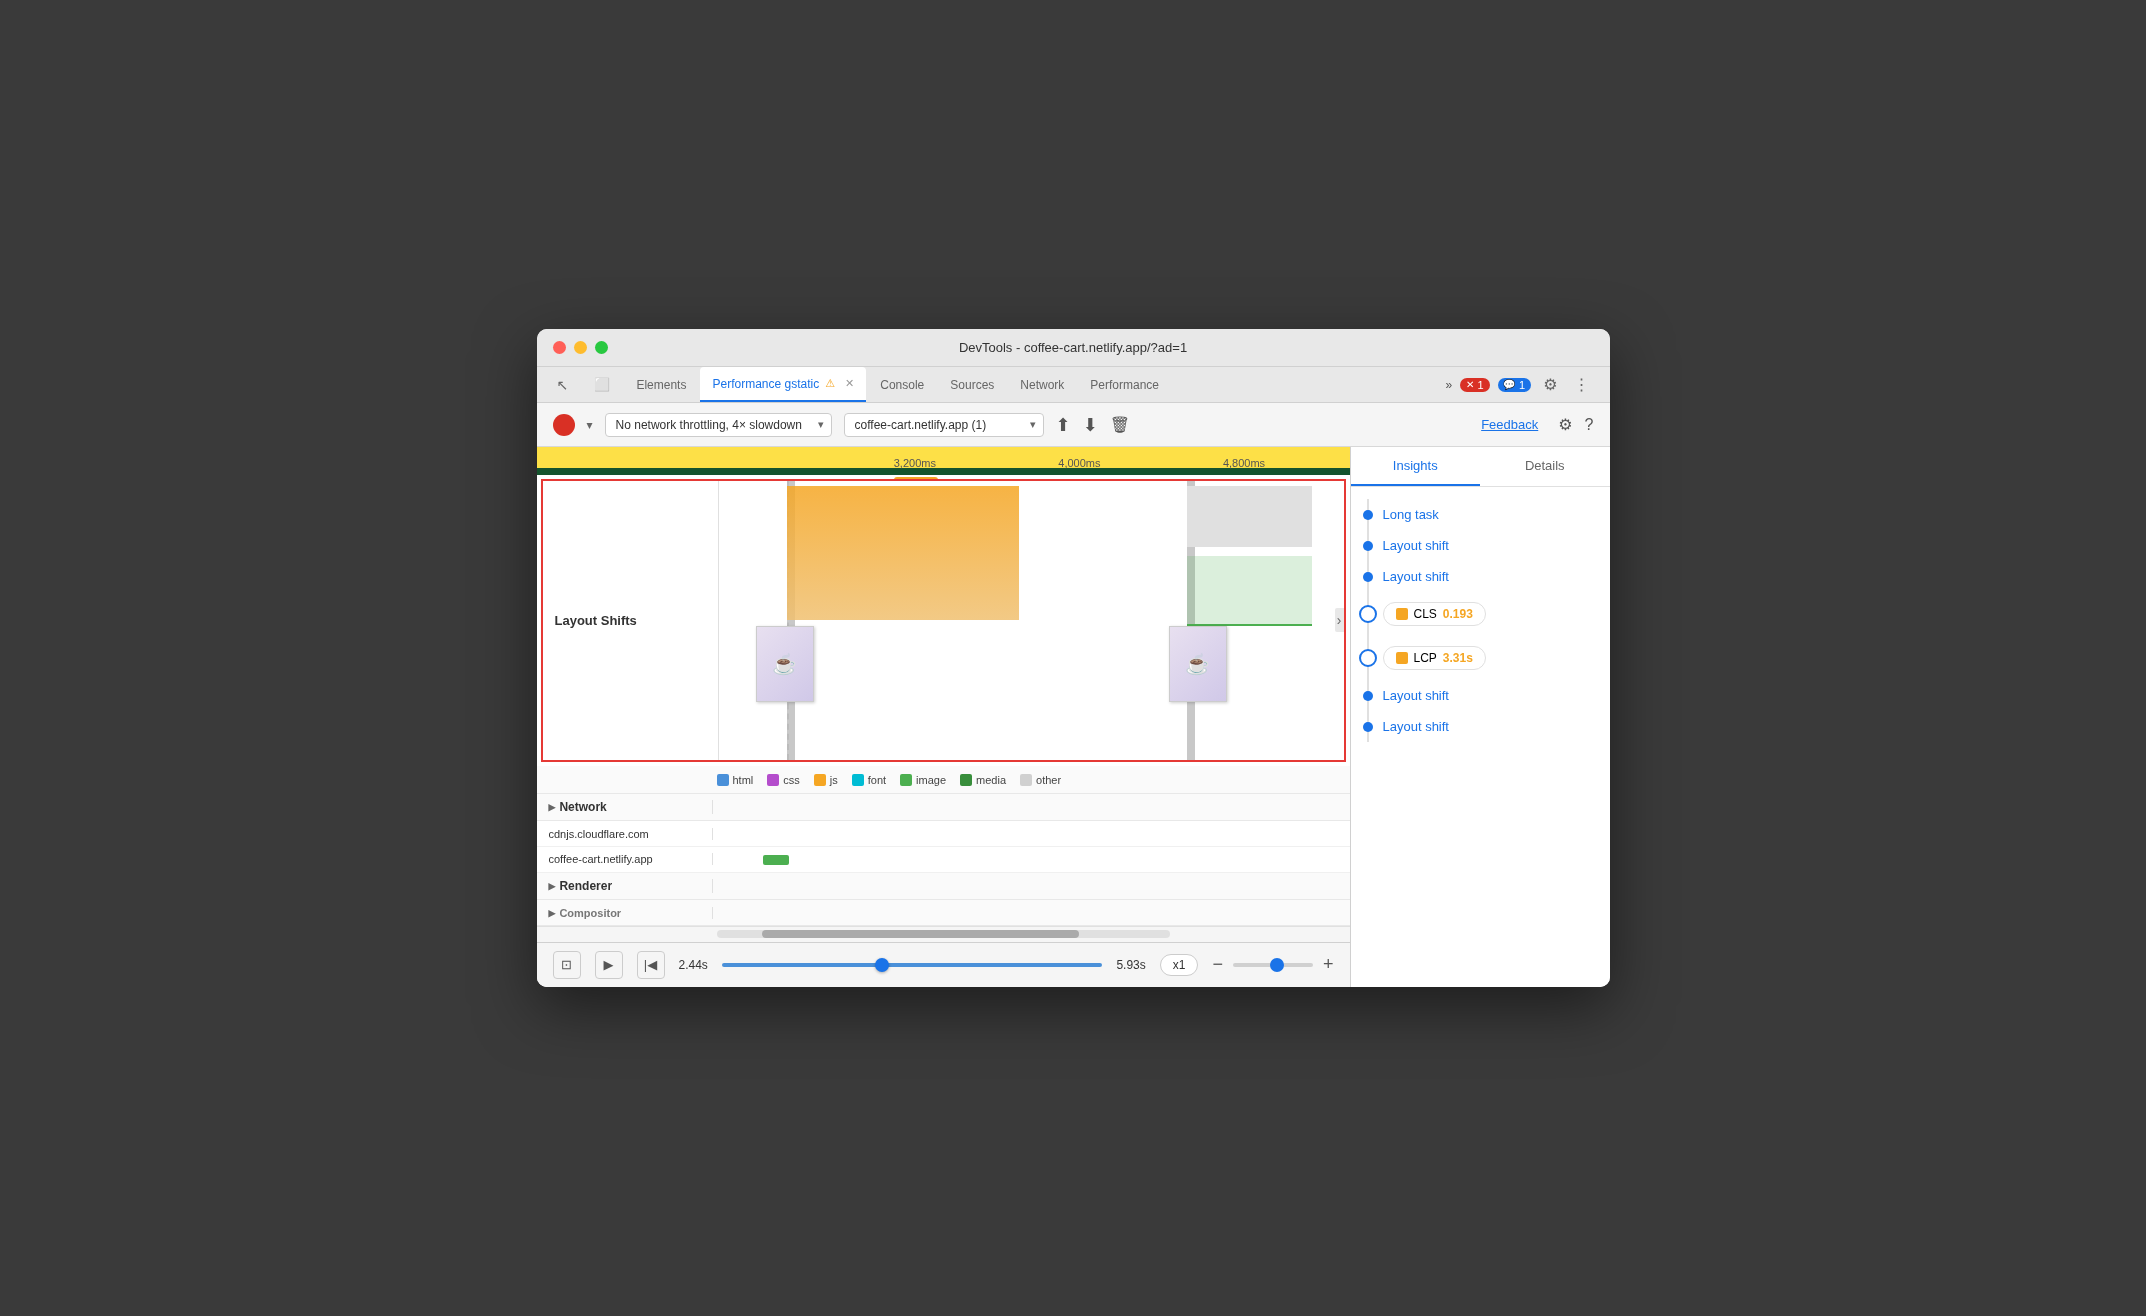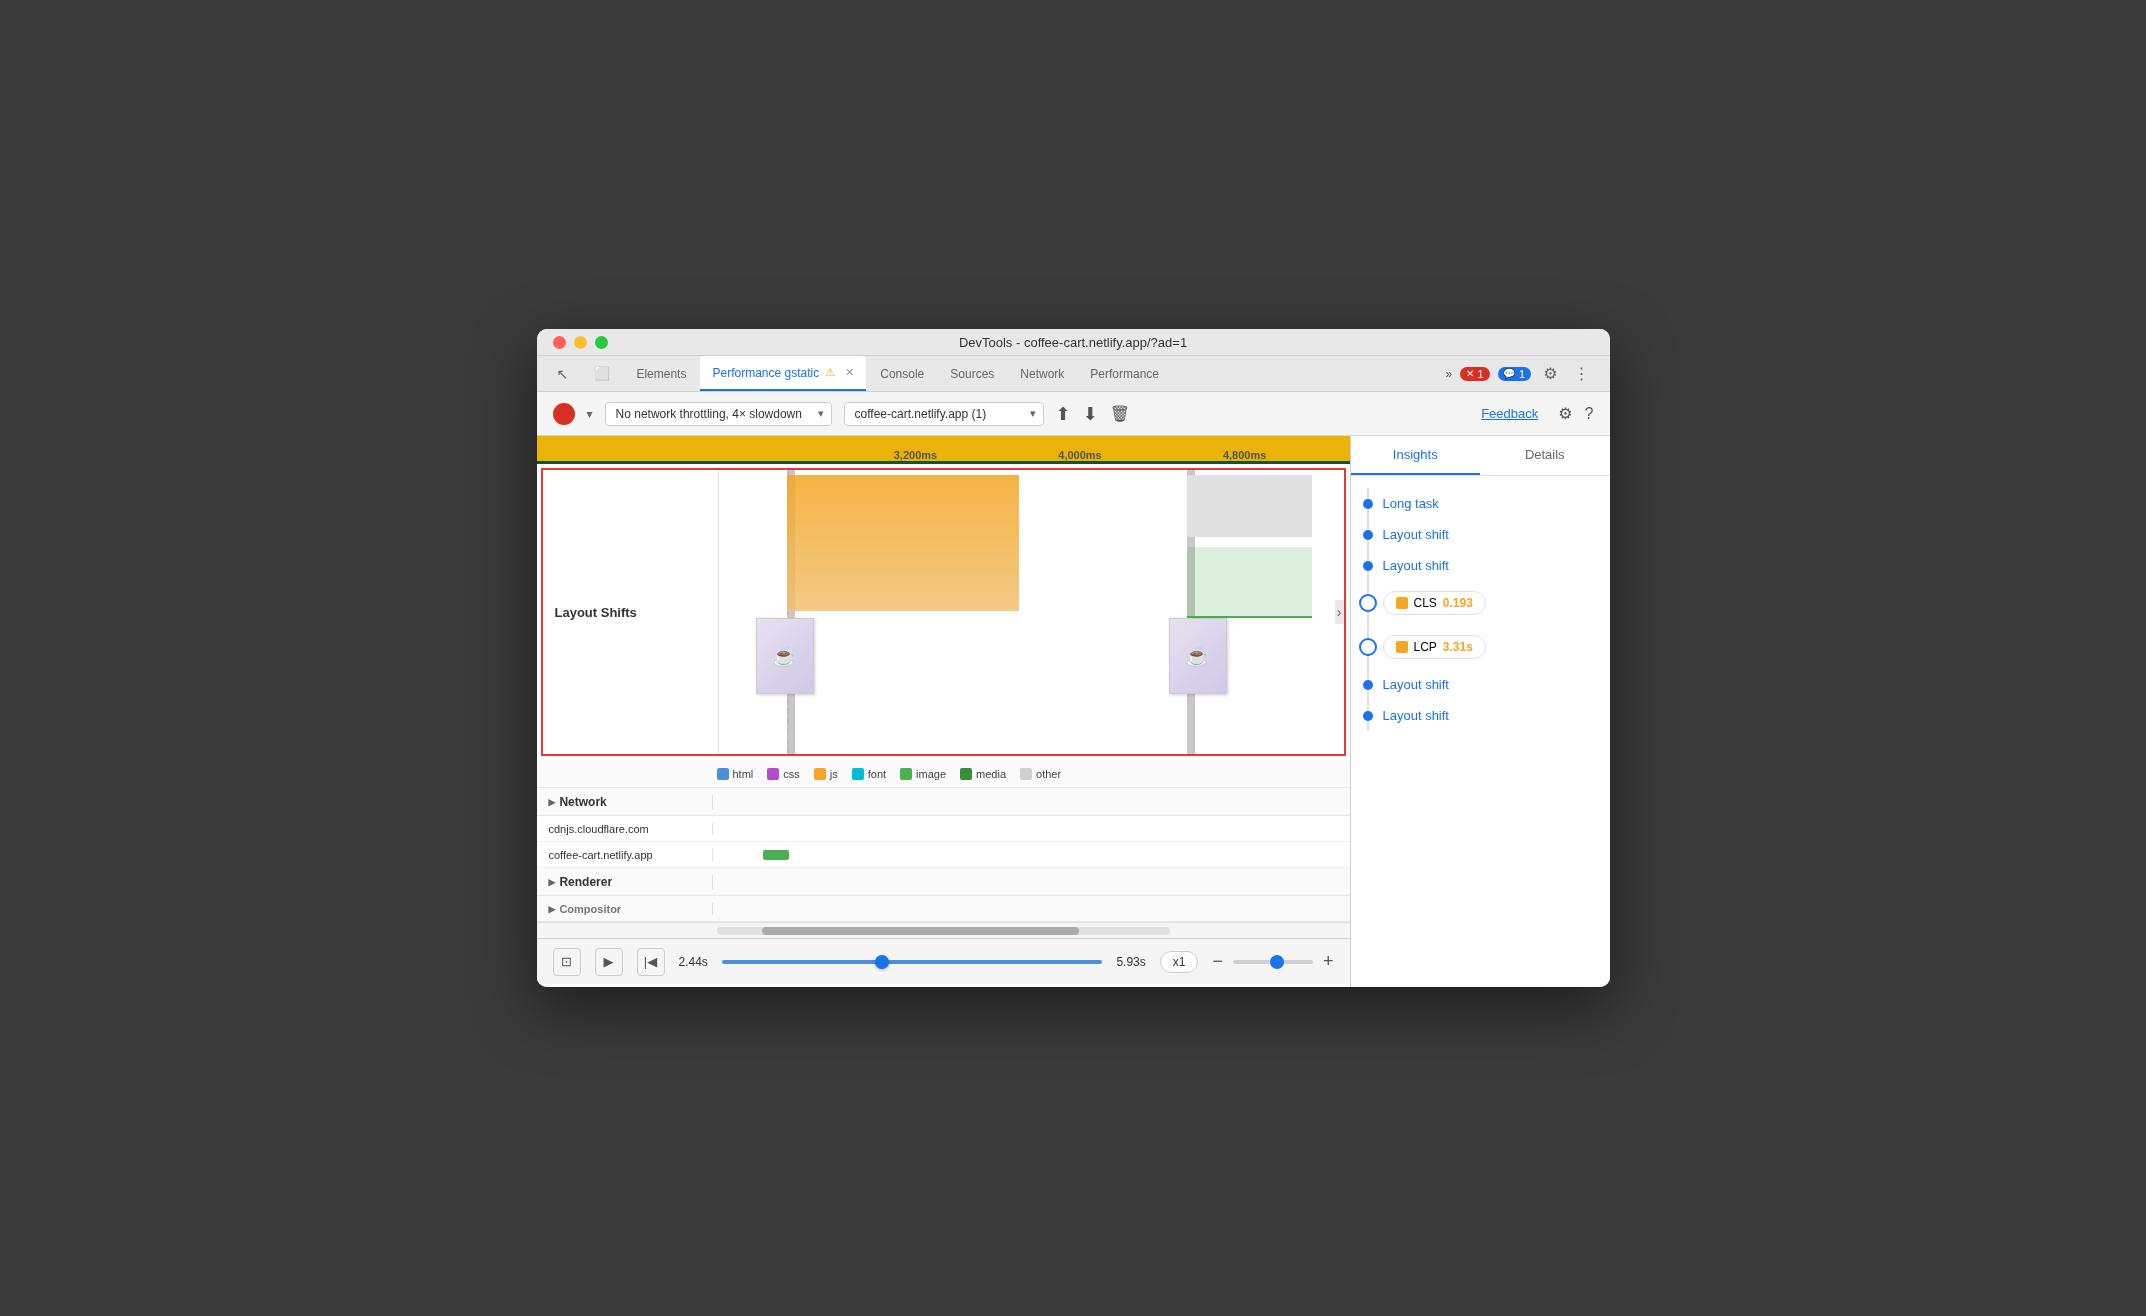--- a/index.html
+++ b/index.html
@@ -17,21 +17,21 @@
       background: #f0f0f0;
       border-radius: 10px;
       box-shadow: 0 20px 60px rgba(0,0,0,0.5);
       overflow: hidden;
       display: flex;
       flex-direction: column;
     }
     
     .title-bar {
       background: #e8e8e8;
-      height: 27px;
+      height: 38px;
       display: flex;
       align-items: center;
       padding: 0 16px;
       border-bottom: 1px solid #d0d0d0;
       position: relative;
     }
     .traffic-lights {
       display: flex;
       gap: 8px;
       align-items: center;
@@ -215,29 +215,28 @@
     .timeline-area {
       flex: 1;
       display: flex;
       flex-direction: column;
       overflow: hidden;
       background: white;
     }
     
     .time-ruler {
       height: 28px;
-      background: #eab308;
-      border-bottom: 3px solid #14532d;
+      background: #fde047;
+      border-bottom: 7px solid #14532d;
       display: flex;
       align-items: center;
       padding-left: 180px;
       font-size: 11px;
       color: #666;
       position: relative;
-      font-weight: bold;
     }
     .time-ruler-labels {
       display: flex;
       width: 100%;
       position: relative;
     }
     .time-label {
       position: absolute;
       font-size: 11px;
       color: #555;

